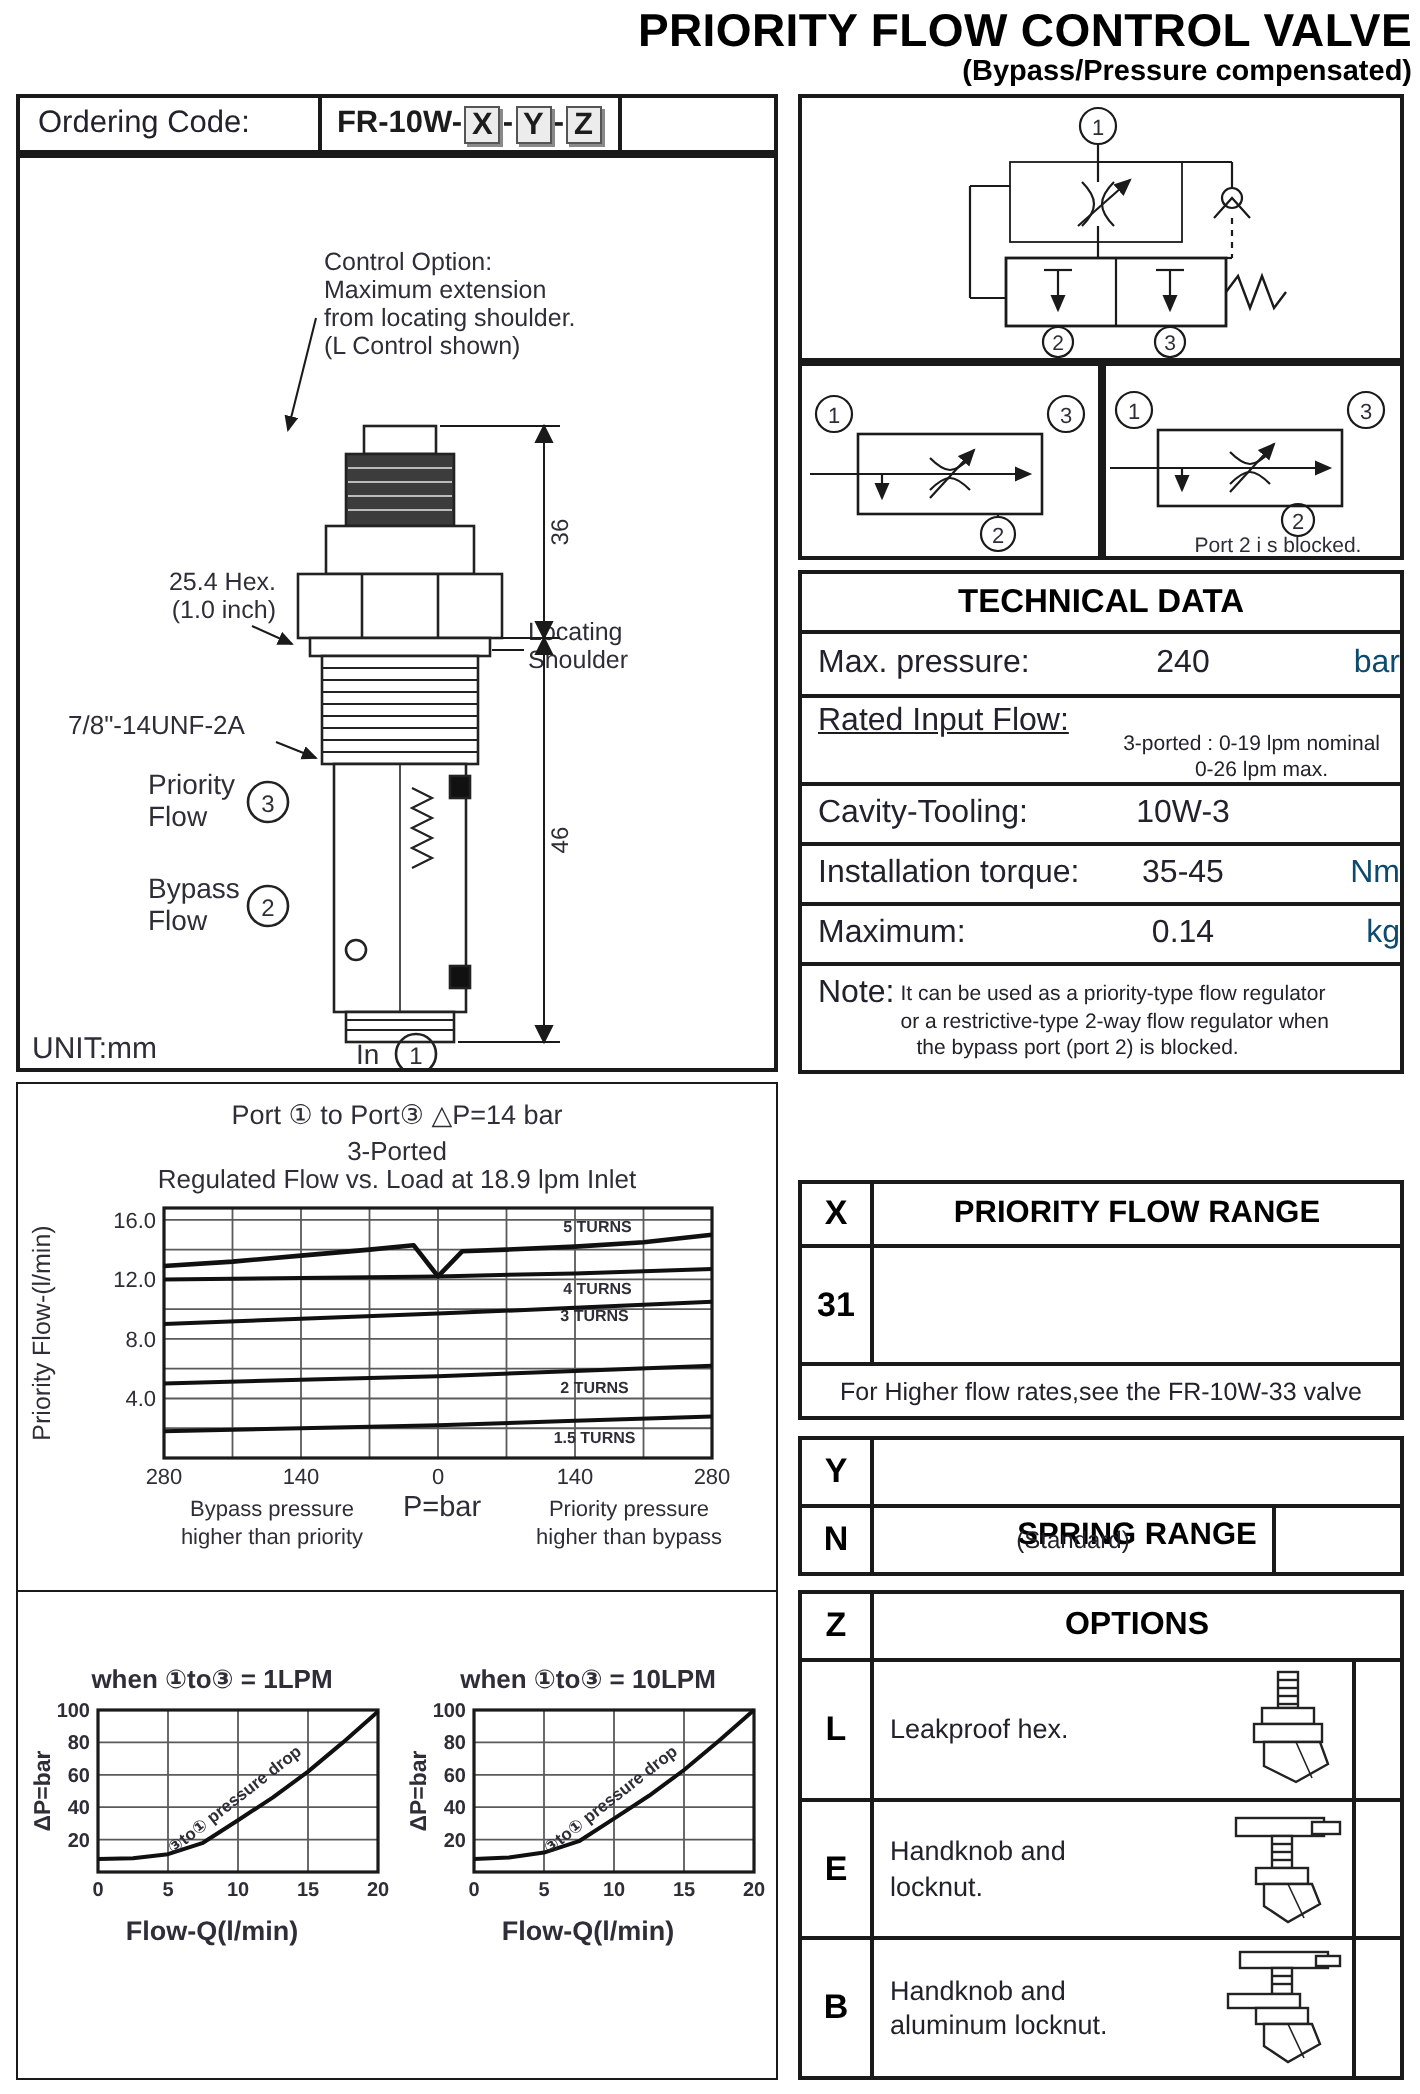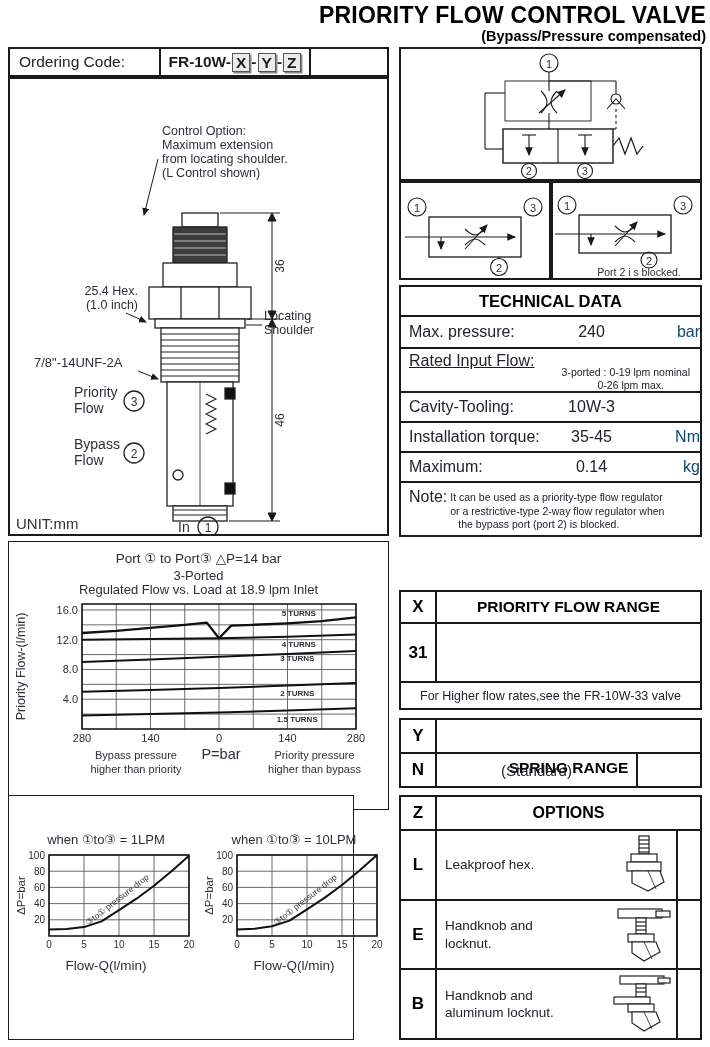--- a/index.html
+++ b/index.html
@@ -336,21 +336,21 @@
     <div style="height:25px;border-top:2px solid #1a1a1a;display:flex;align-items:center;justify-content:center;font-size:12.5px;color:#22222c;">For Higher flow rates,see the FR-10W-33 valve</div>
   </div>
 
   <div class="box" style="left:399px;top:718px;width:303px;height:70px;display:flex;flex-direction:column;">
     <div style="display:flex;height:32px;">
       <div class="codecell">Y</div>
       <div class="theader" style="flex:1;font-size:15.5px;margin-top:48px;">SPRING RANGE</div>
     </div>
     <div style="display:flex;flex:1;border-top:2px solid #1a1a1a;">
       <div class="codecell">N</div>
-      <div style="flex:1;border-right:2px solid #1a1a1a;display:flex;align-items:center;justify-content:center;font-size:15px;color:#22222c;">(Standard)</div>
+      <div style="flex:1;border-right:2px solid #1a1a1a;display:flex;align-items:center;justify-content:center;font-size:12px;color:#22222c;">(Standard)</div>
       <div style="width:62px;"></div>
     </div>
   </div>
 
   <div class="box" style="left:399px;top:795px;width:303px;height:245px;display:flex;flex-direction:column;">
     <div style="display:flex;height:32px;">
       <div class="codecell">Z</div>
       <div class="theader" style="flex:1;font-size:16px;">OPTIONS</div>
     </div>
     <div class="opt-row" style="flex:1;">
@@ -416,21 +416,21 @@
             <rect x="16" y="32" width="26" height="8"></rect>
             <polygon points="20,40 44,40 48,50 32,59 20,51"></polygon>
             <line x1="32" y1="40" x2="40" y2="57" stroke-width="0.8"></line>
           </g>
         </svg>
       </div>
       <div style="width:22px;"></div>
     </div>
   </div>
 
-  <div class="box" style="left:8px;top:795px;width:346px;height:245px;border-width:1.5px;">
+  <div class="box" style="left:8px;top:795px;width:381px;height:245px;border-width:1.5px;font-weight:bold;">
     <div style="position:absolute;left:4px;top:0;width:186px;height:245px;">
       <div class="chart-title" style="top:36px;">when ①to③  = 1LPM</div>
       <svg width="186" height="102" style="position:absolute;top:54px;left:0;">
           <line x1="36" y1="5" x2="36" y2="86" stroke="#5a5a5a" stroke-width="0.9"></line>
           <line x1="71" y1="5" x2="71" y2="86" stroke="#5a5a5a" stroke-width="0.9"></line>
           <line x1="106" y1="5" x2="106" y2="86" stroke="#5a5a5a" stroke-width="0.9"></line>
           <line x1="141" y1="5" x2="141" y2="86" stroke="#5a5a5a" stroke-width="0.9"></line>
           <line x1="176" y1="5" x2="176" y2="86" stroke="#5a5a5a" stroke-width="0.9"></line>
           <line x1="36" y1="69.8" x2="176" y2="69.8" stroke="#5a5a5a" stroke-width="0.9"></line>
           <line x1="36" y1="53.6" x2="176" y2="53.6" stroke="#5a5a5a" stroke-width="0.9"></line>

